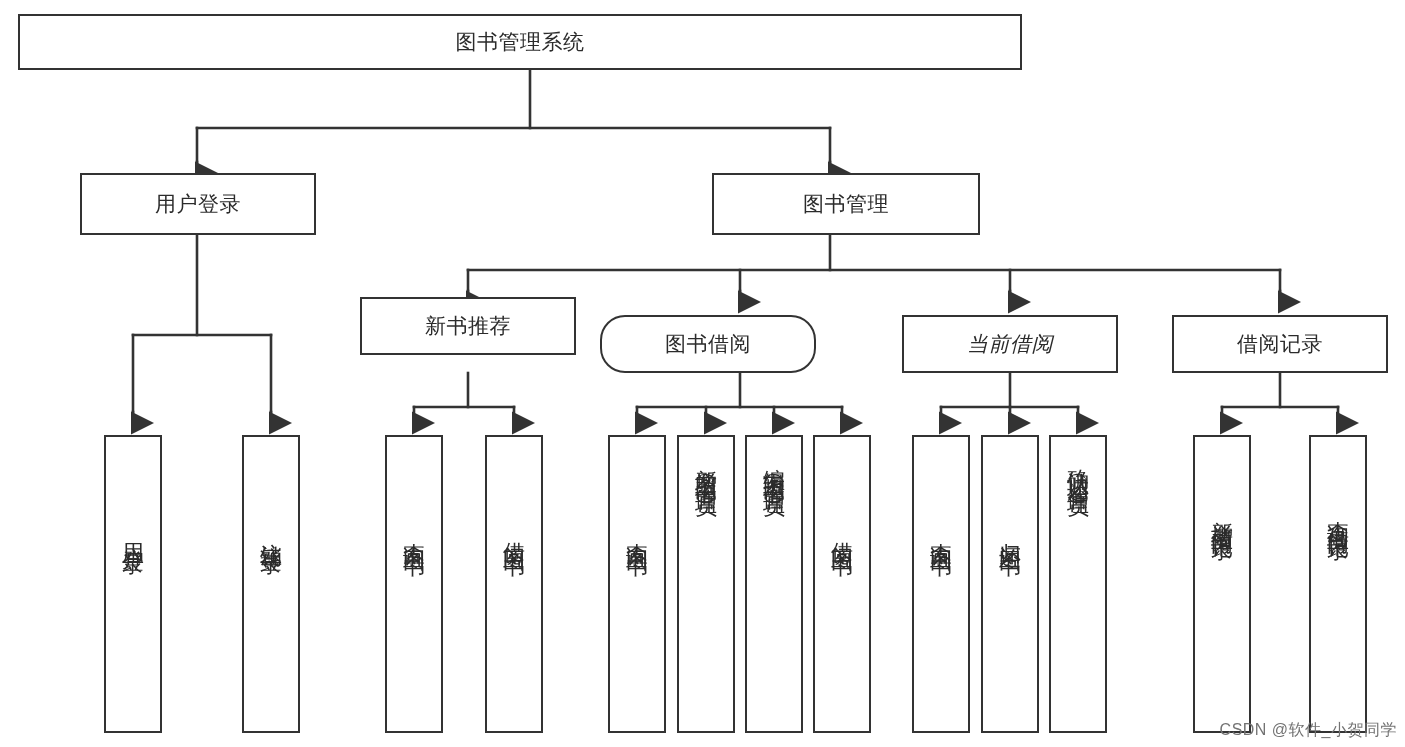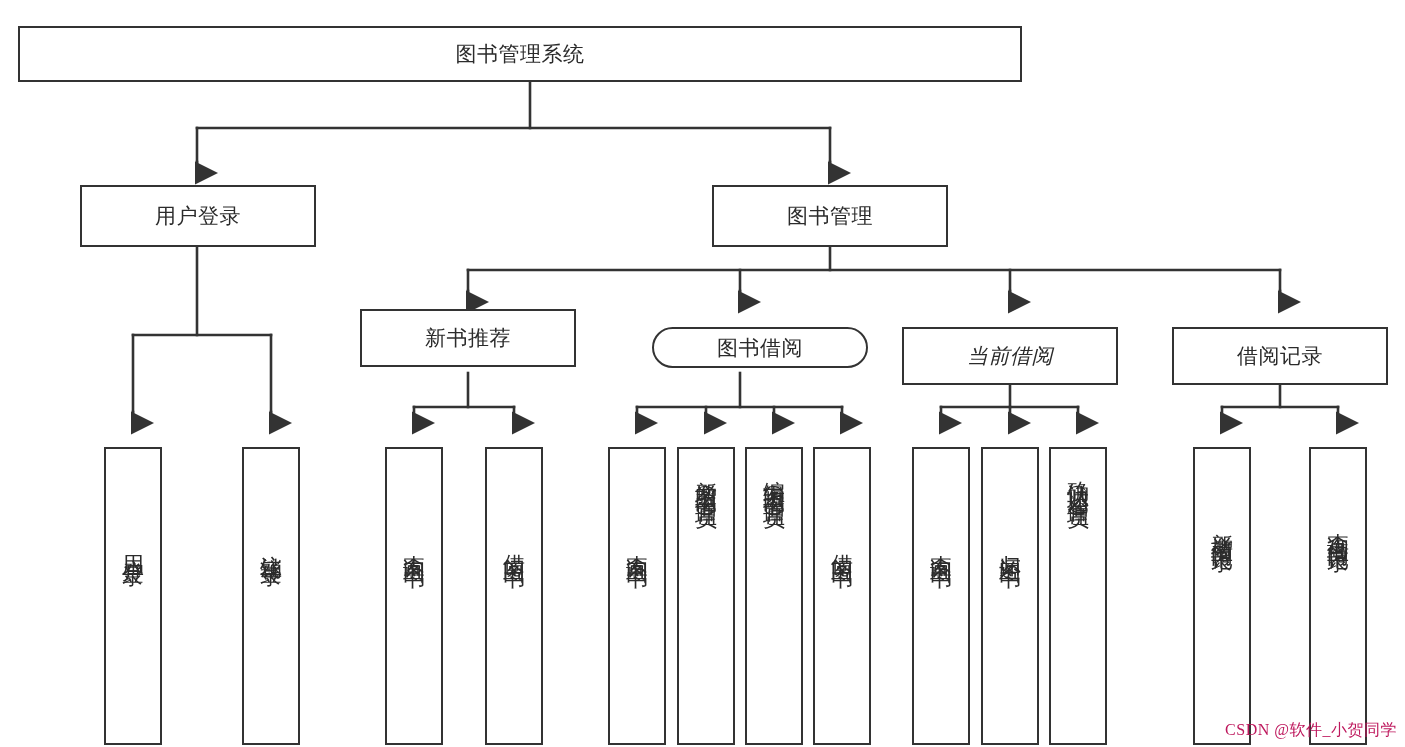--- a/index.html
+++ b/index.html
@@ -28,21 +28,20 @@
   }
   .node {
     position: absolute;
     box-sizing: border-box;
     background: #ffffff;
     border: 2px solid #333333;
     display: flex;
     align-items: center;
     justify-content: center;
     color: #2b2b2b;
-    margin-top: 12px;
   }
   .node .label {
     display: block;
     text-align: center;
     line-height: 1.12;
     color: #2b2b2b;
     letter-spacing: 0.5px;
   }
   
   .node.horiz .label {
@@ -66,24 +65,24 @@
   
   .node.vert.mid { padding-top: 88px; }
   .node.vert.mid3 { padding-top: 66px; }
   .node.vert.top { padding-top: 14px; }
 
   #watermark {
     position: absolute;
     right: 8px;
     bottom: 6px;
     font-size: 16px;
-    color: #be185d;
+    color: #737373;
     white-space: nowrap;
     letter-spacing: 0.5px;
-    font-family: Liberation Serif, serif;
+    font-family: Liberation Sans, sans-serif;
   }
 </style>
 </head>
 <body>
 
 <div id="diagram">
 
   <svg id="edges" viewBox="0 0 1405 747" width="1405" height="747">
     <defs>
       <marker id="arrow" viewBox="0 0 10 10" refX="5" refY="9" markerWidth="9" markerHeight="9" orient="auto-start-reverse">
@@ -146,29 +145,29 @@
   </svg>
 
   <div class="node horiz" style="left:18px; top:14px; width:1004px; height:56px;">
     <span class="label">图书管理系统</span>
   </div>
 
   <div class="node horiz" style="left:80px; top:173px; width:236px; height:62px;">
     <span class="label">用户登录</span>
   </div>
 
-  <div class="node horiz" style="left:712px; top:173px; width:236px; height:62px;justify-content:center;">
+  <div class="node horiz" style="left:712px; top:173px; width:268px; height:62px;justify-content:center;">
     <span class="label">图书管理</span>
   </div>
 
   <div class="node horiz" style="left:360px; top:297px; width:216px; height:58px;">
     <span class="label">新书推荐</span>
   </div>
 
-  <div class="node horiz" style="left:652px; top:315px; width:216px; height:41px;border-radius:25px;">
+  <div class="node horiz" style="left:600px; top:315px; width:216px; height:58px;border-radius:25px;">
     <span class="label">图书借阅</span>
   </div>
 
   <div class="node horiz" style="left:902px; top:315px; width:216px; height:58px;font-style:italic;">
     <span class="label">当前借阅</span>
   </div>
 
   <div class="node horiz" style="left:1172px; top:315px; width:216px; height:58px;align-items:center;">
     <span class="label">借阅记录</span>
   </div>

